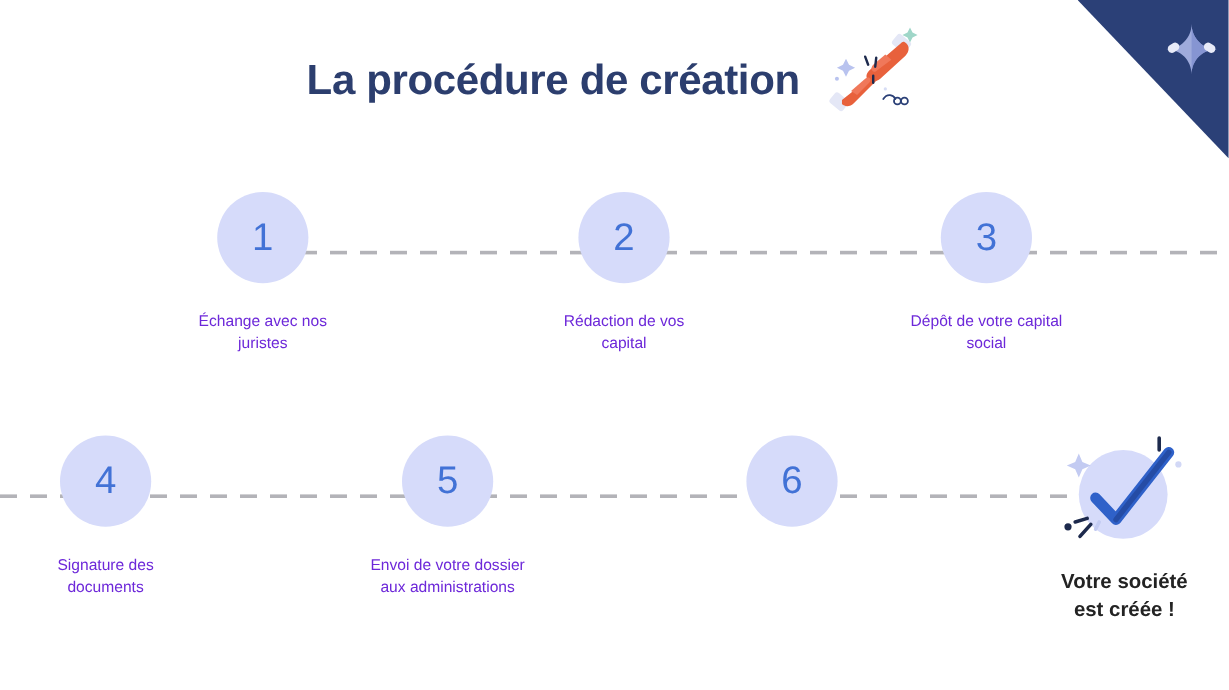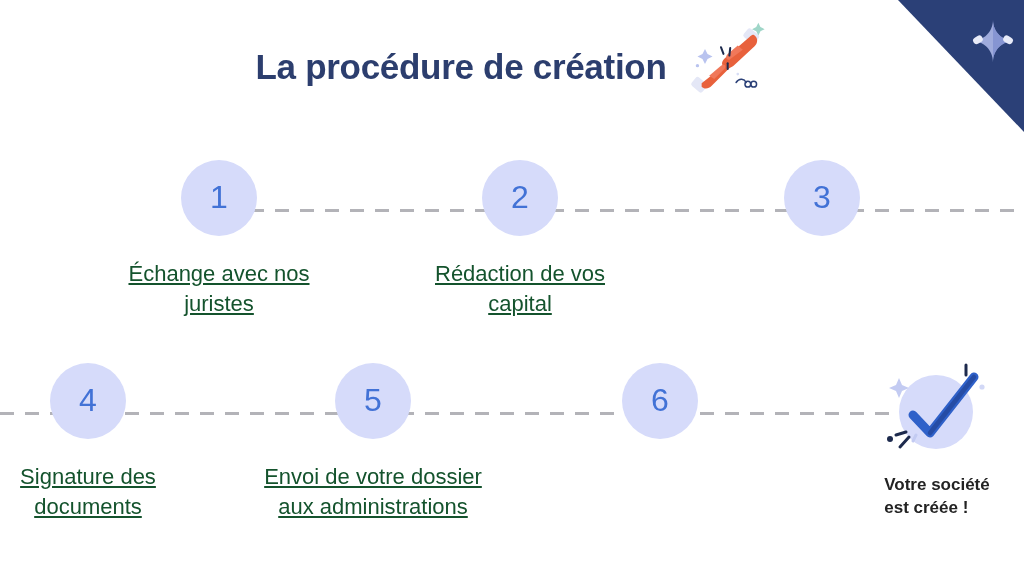--- a/index.html
+++ b/index.html
@@ -59,37 +59,36 @@
     background:#d6dbfa;
     display:flex; align-items:center; justify-content:center;
     position:relative; z-index:2;
   }
   .bubble-num {
     font-size:32px; font-weight:500; color:#4272d6; line-height:1;
     padding-bottom:2px;
   }
   .step-label {
     margin-top:23px; text-align:center;
-    font-size:22px; line-height:1.38; color:#14532d;
+    font-size:13px; line-height:1.38; color:#6d28d9;
     white-space:pre-line;
-    text-decoration:underline;
   }
 
   
   .finish { position:absolute; top:0; width:230px; margin-left:-115px;
             display:flex; flex-direction:column; align-items:center; }
   .finish-badge { position:relative; width:110px; height:96px; }
   .finish-circle {
     position:absolute; left:17px; top:12px;
     width:74px; height:74px; border-radius:50%;
     background:#d6dbfa;
   }
   .finish-art { position:absolute; left:0; top:0; width:110px; height:96px; }
   .finish-label {
-    margin-top:14px; white-space:pre-line;
+    margin-top:14px; text-align:center; white-space:pre-line;
     font-size:17px; font-weight:bold; line-height:1.38; color:#232323;
   }
 </style>
 </head>
 <body>
 
 <div class="stage">
 
   <div class="corner-wrap">
     <div class="corner-tri"></div>
@@ -145,20 +144,22 @@
         <span class="bubble-num">2</span>
       </div>
       <div class="step-label">Rédaction de vos
 capital</div>
     </div>
 
     <div class="step" style="left:822px">
       <div class="bubble">
         <span class="bubble-num">3</span>
       </div>
+      <div class="step-label">Dépôt de votre capital
+social</div>
     </div>
   </div>
 
   <div class="row row-2">
     <div class="dash-line"></div>
 
     <div class="step" style="left:88px">
       <div class="bubble">
         <span class="bubble-num">4</span>
       </div>

